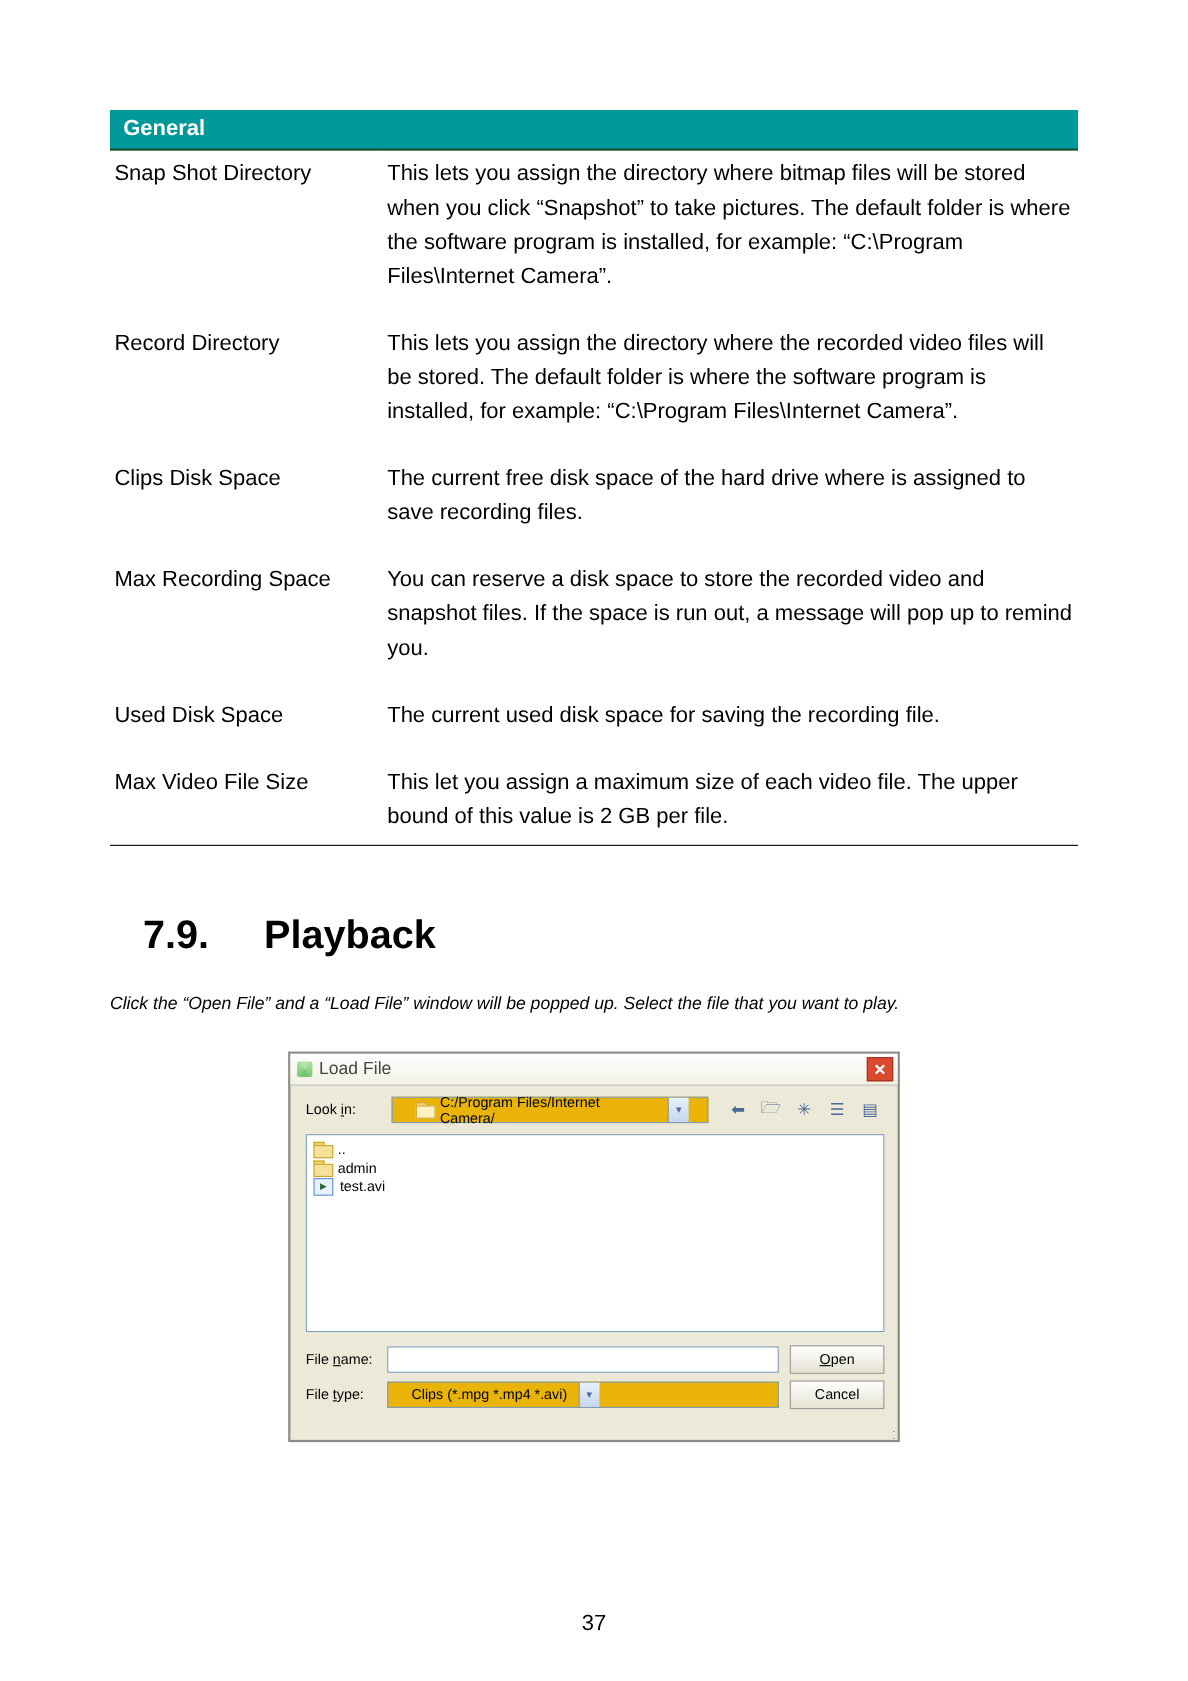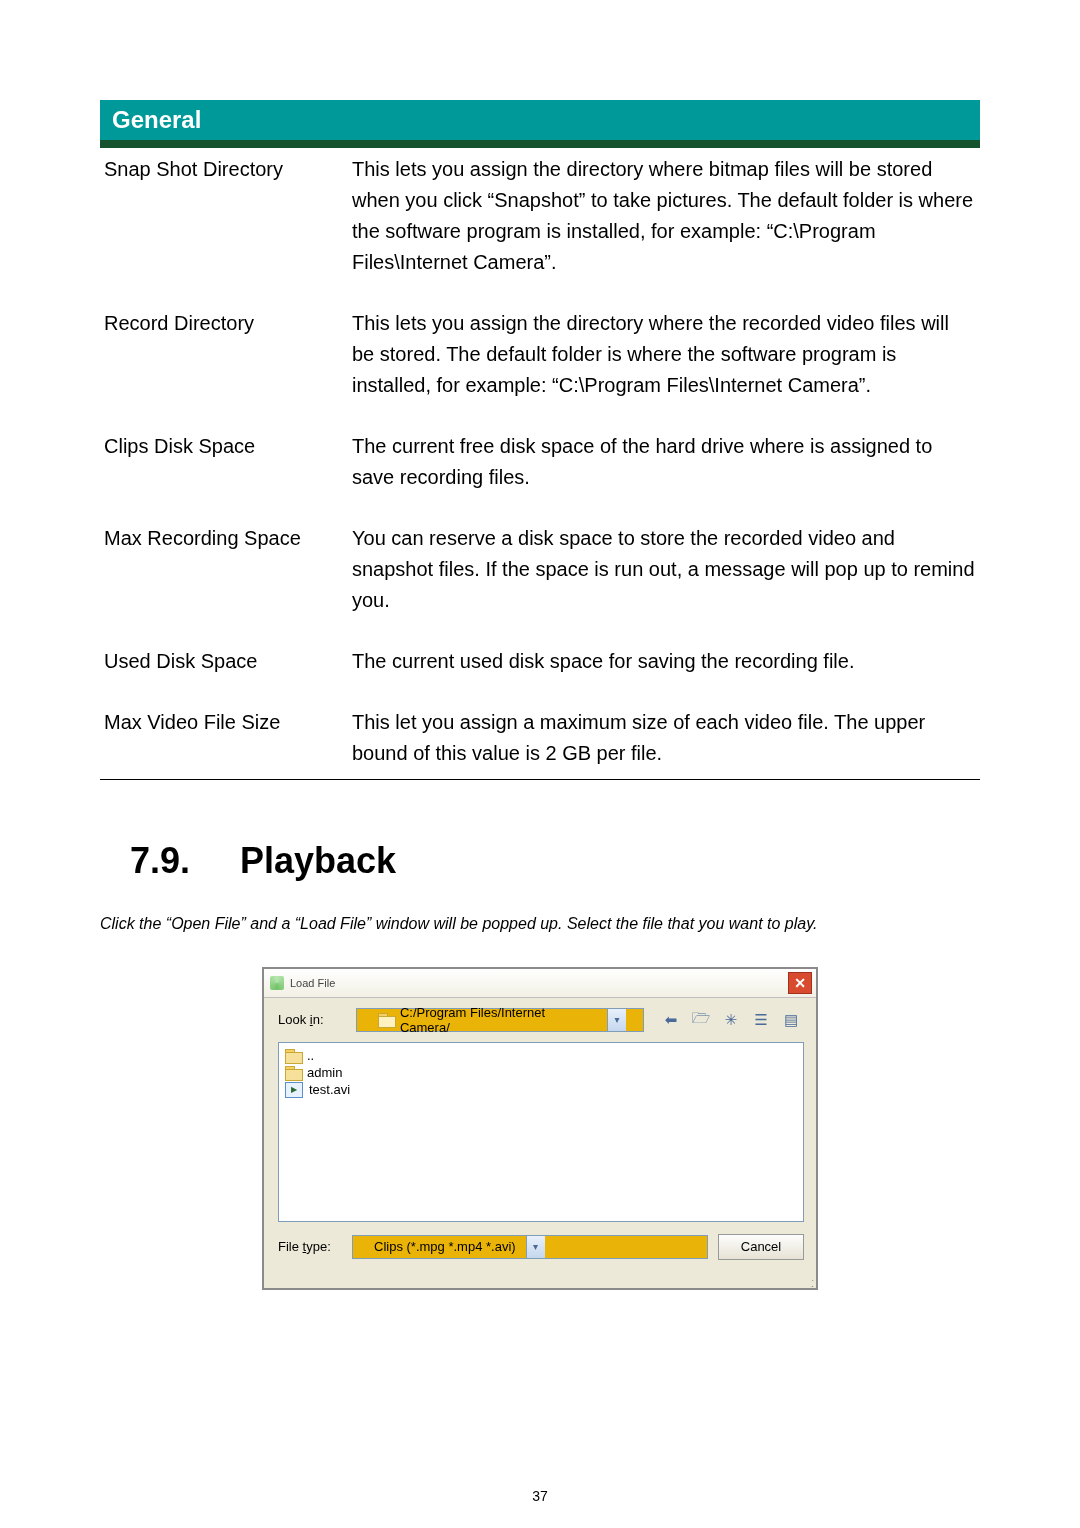--- a/index.html
+++ b/index.html
@@ -19,23 +19,23 @@
   }
   .tbl {
     width: 100%;
     border-collapse: collapse;
   }
   .tbl th.header {
     background: #009999;
     color: #fff;
     text-align: left;
     font-weight: bold;
-    font-size: 24px;
+    font-size: 20px;
     padding: 6px 12px;
-    border-bottom: 8px solid #14532d;
+    border-bottom: 2px solid #14532d;
   }
   .tbl td {
     vertical-align: top;
     font-size: 20px;
     line-height: 1.55;
     padding: 6px 4px 24px 4px;
   }
   .tbl td.label {
     width: 240px;
     white-space: nowrap;
@@ -54,25 +54,25 @@
     width: 110px;
   }
   p.body {
     font-size: 16px;
     line-height: 1.55;
     margin: 16px 0 30px 0;
     font-style: italic;
   }
   .page-num {
     position: absolute;
-    bottom: 24px;
+    bottom: 40px;
     left: 0;
     width: 100%;
     text-align: center;
-    font-size: 14px;
+    font-size: 20px;
   }
 
   
   .dialog-wrap {
     width: 552px;
     margin: 0 auto;
     border: 2px solid #8a8a8a;
     background: #ece9d8;
     font-family: Tahoma, Arial, sans-serif;
     font-size: 13px;
@@ -83,21 +83,21 @@
     justify-content: space-between;
     height: 28px;
     padding: 0 4px 0 6px;
     background: linear-gradient(#fff, #f2f0e4);
     border-bottom: 1px solid #c0c0c0;
   }
   .dlg-title .t-left {
     display: flex;
     align-items: center;
     gap: 6px;
-    font-size: 11px;
+    font-size: 16px;
     color: #444;
   }
   .dlg-close {
     width: 22px;
     height: 20px;
     background: #d94b2f;
     border: 1px solid #a03020;
     display: flex;
     align-items: center;
     justify-content: center;
@@ -339,20 +339,29 @@
         <span>admin</span>
       </div>
       <div class="file-item">
         <span class="avi-icon">▶</span>
         <span>test.avi</span>
       </div>
     </div>
 
     <div class="bottom">
       <div class="bottom-row">
+        <span class="lbl2">File <span class="under">n</span>ame:</span>
+        <div class="text-field">
+          <span></span>
+        </div>
+        <div class="win-btn">
+          <span><span class="under">O</span>pen</span>
+        </div>
+      </div>
+      <div class="bottom-row">
         <span class="lbl2">File <span class="under">t</span>ype:</span>
         <div class="combo" style="flex:1;">
           <span>Clips (*.mpg *.mp4 *.avi)</span>
           <span class="drop">▾</span>
         </div>
         <div class="win-btn">
           <span>Cancel</span>
         </div>
       </div>
     </div>

